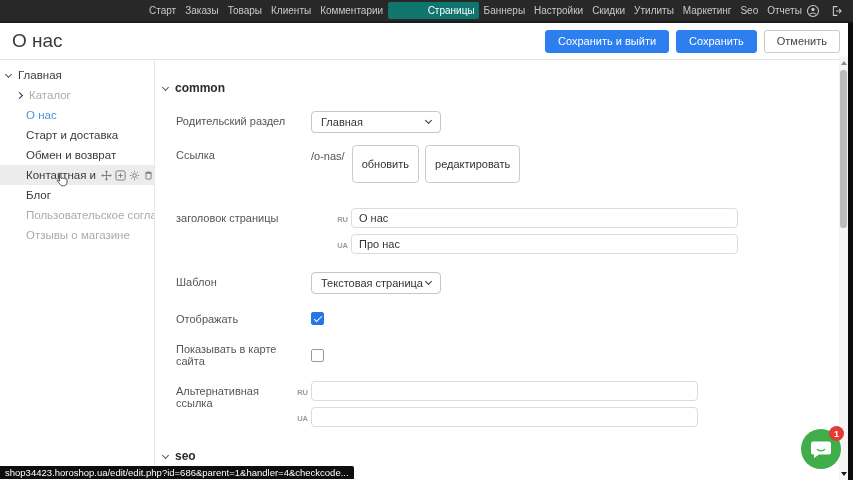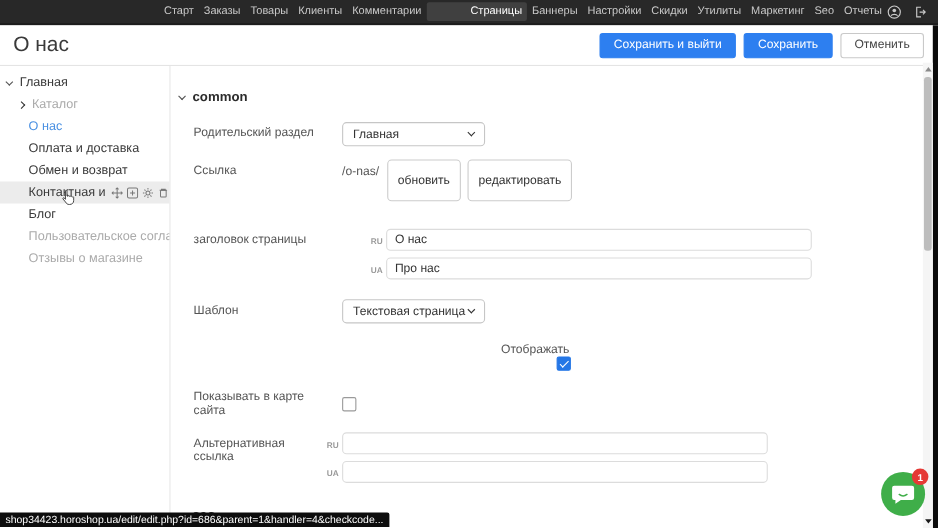--- a/index.html
+++ b/index.html
@@ -11,21 +11,21 @@
 
   
   .topbar {
     height:23px; background:#282828; display:flex; align-items:center;
     color:#c9c9c9; border-bottom:2px solid #1c1c1c;
   }
   .logo { margin-left:8px; margin-right:10px; line-height:1; }
   .logo .main  { font-size:11px; font-weight:bold; color:#fff; white-space:nowrap; }
   .menu { display:flex; align-items:center; font-size:10px; }
   .menu-item { padding:3px 4.5px; border-radius:2px; color:#c9c9c9; white-space:nowrap; cursor:default; }
-  .menu-item.active { background:#404040; color:#fff;padding-left:40px; }
+  .menu-item.active { background:#0f766e; color:#fff;padding-left:40px; }
   .topbar-icons { margin-left:auto; display:flex; align-items:center; gap:9px; margin-right:12px; }
   .topbar-icons svg { display:block; }
 
   
   .header {
     height:37px; background:#fff; border-bottom:1px solid #e4e4e4;
     display:flex; align-items:center;
   }
   .page-title { font-size:19px; color:#3a3a3a; margin-left:12px; }
   .header-buttons { margin-left:auto; margin-right:13px; display:flex; gap:7px; }
@@ -72,21 +72,21 @@
   .cb.checked::after { content:""; position:absolute; left:4px; top:1px; width:3px; height:7px; border:solid #fff; border-width:0 1.8px 1.8px 0; transform:rotate(45deg); }
   .frow.center { align-items:center; }
   .frow.center .flabel { padding-top:0; }
 
   
   .m-sect  { margin-top:0; }
   .m-row1  { margin-top:16px; }
   .m-row2  { margin-top:12px; }
   .m-row3  { margin-top:25px;gap:40px; }
   .m-row4  { margin-top:18px; }
-  .m-row5  { margin-top:18px;flex-direction:column; }
+  .m-row5  { margin-top:18px; }
   .m-row6  { margin-top:18px; }
   .m-row7  { margin-top:14px; }
   .m-seo   { margin-top:22px; }
   .m-row8  { margin-top:19px; }
 
   
   .statusbar {
     position:absolute; left:0; bottom:1px; height:13px; line-height:13px;
     background:#0d0d0d; color:#fff; font-size:9.5px; padding:0 5px;
     white-space:nowrap; z-index:30; border-radius:0 2px 0 0;text-align:center;
@@ -167,21 +167,21 @@
       <span class="tree-label">Главная</span>
     </div>
     <div class="tree-item lvl1 muted">
       <span class="caret right"></span>
       <span class="tree-label">Каталог</span>
     </div>
     <div class="tree-item lvl2 selected">
       <span class="tree-label">О нас</span>
     </div>
     <div class="tree-item lvl2">
-      <span class="tree-label">Оплата и доставка</span>
+      <span class="tree-label">Старт и доставка</span>
     </div>
     <div class="tree-item lvl2">
       <span class="tree-label">Обмен и возврат</span>
     </div>
     <div class="tree-item lvl2 hovered">
       <span class="tree-label">Контактная инфор</span>
       <span class="row-icons">
         <span>
           <svg width="11" height="11" viewBox="0 0 12 12">
               <path d="M6 1 V11 M1 6 H11" stroke="#777" stroke-width="1" fill="none"></path>

